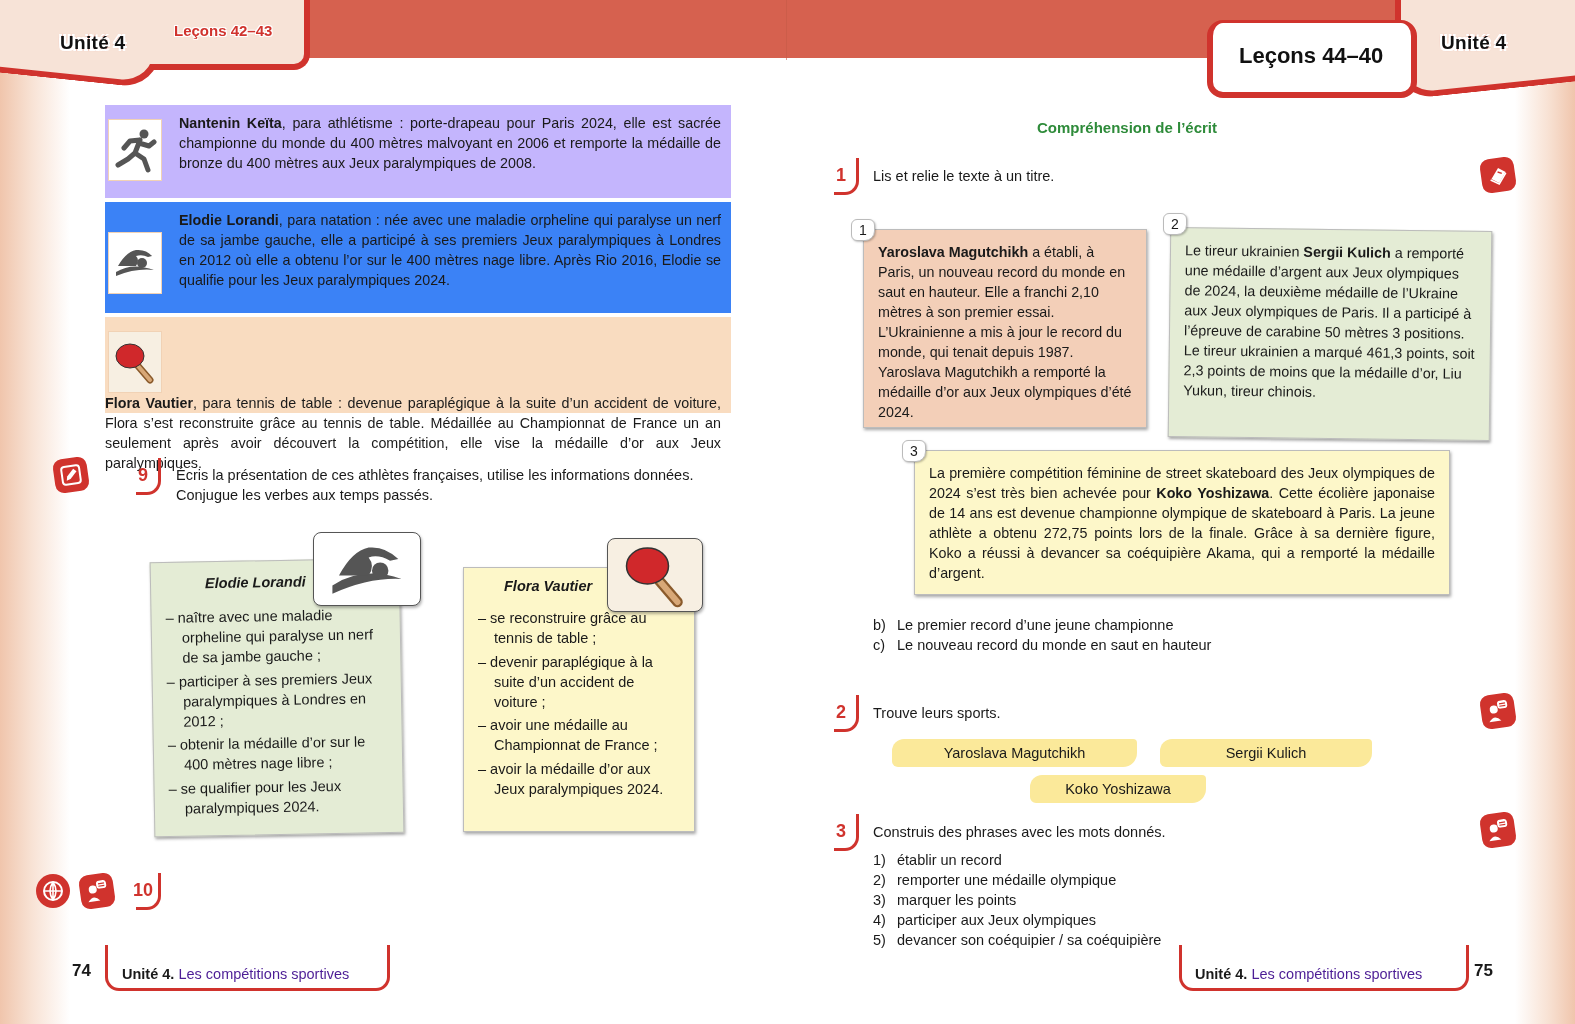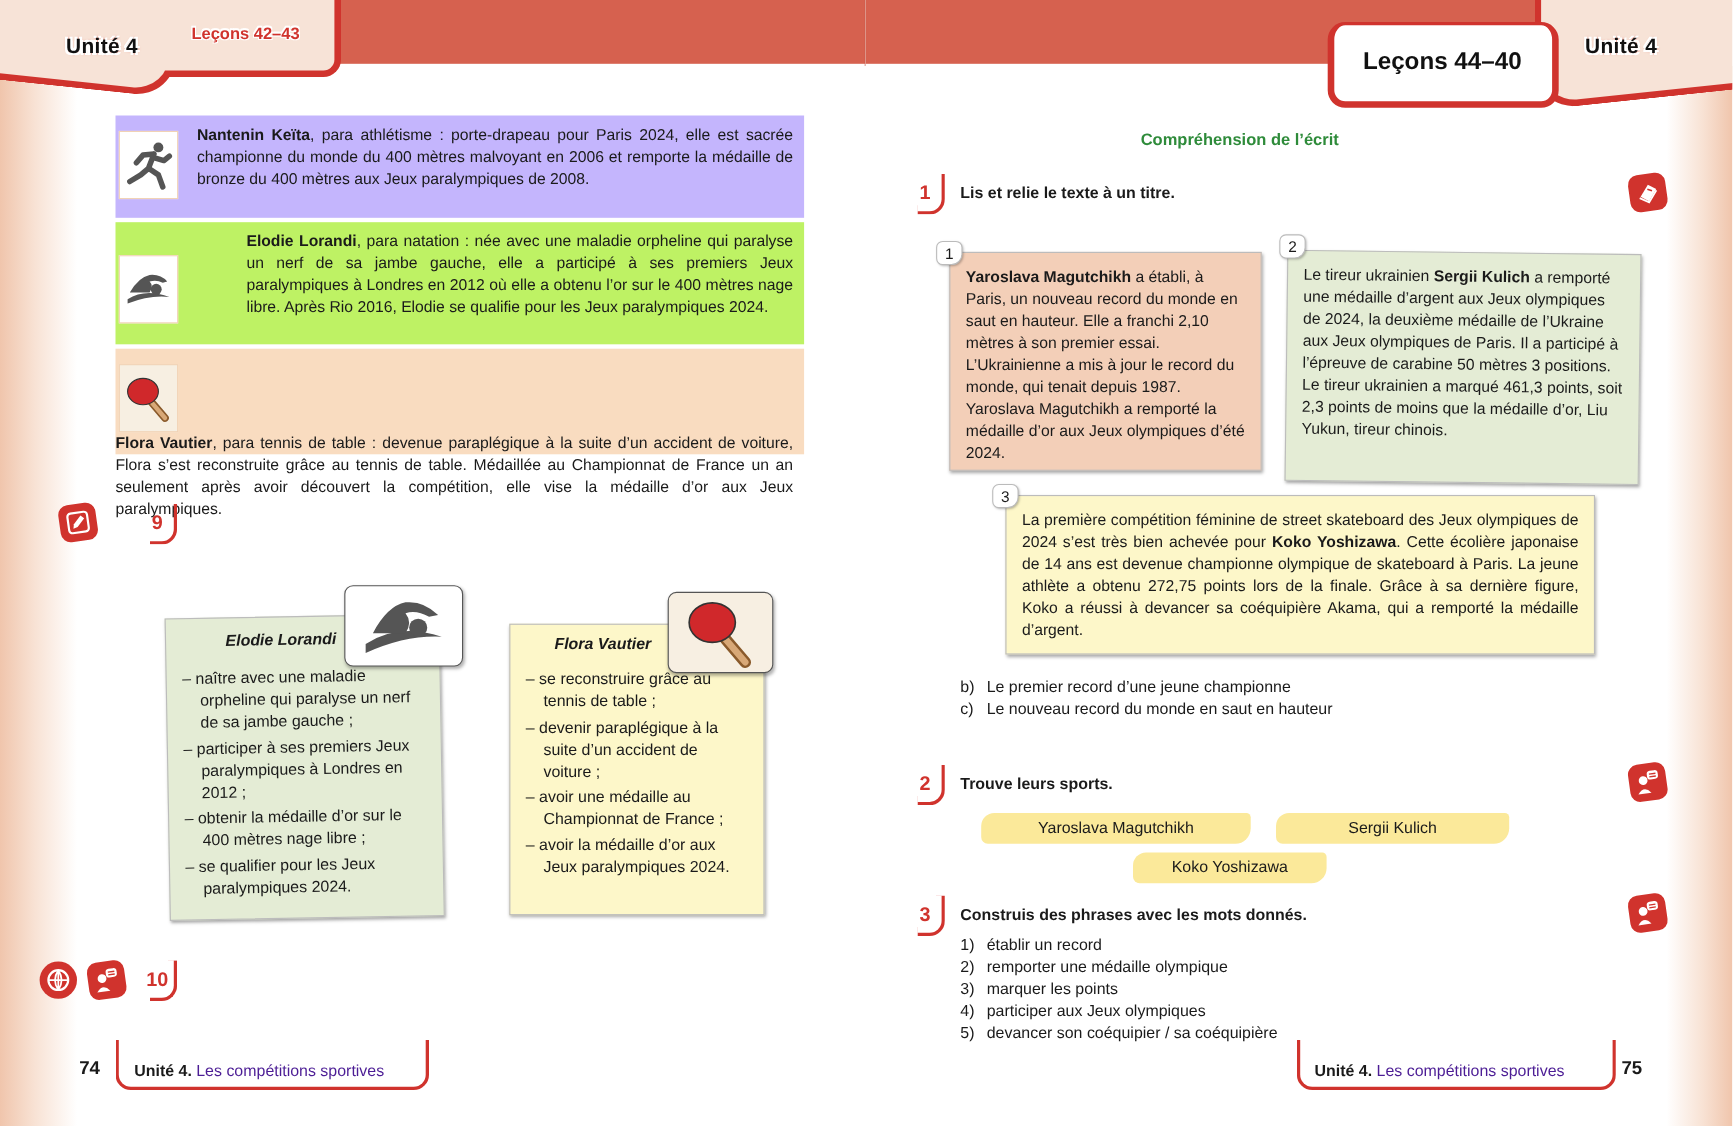--- a/index.html
+++ b/index.html
@@ -39,29 +39,29 @@
     background: #fff; border: 6px solid #d0332d; border-radius: 16px; border-top-width: 3px; }
   .lessons-label-right { position: absolute; left: 452px; top: 43px; font-weight: 900; font-size: 22px; color: #111; }
 
   
   .info-block { position: absolute; left: 105px; width: 626px; display: flex; padding: 8px 10px 8px 0; }
   .info-block .pic { width: 54px; height: 62px; margin: 6px 17px 0 3px; background: #fff; border: 1px solid #f1d2b5;
     display: flex; align-items: center; justify-content: center; flex-shrink: 0; }
   .info-block p { font-size: 14.3px; line-height: 20px; text-align: justify; flex: 1; }
   .info-block b { font-weight: 700; }
   .b-yellow { background: #c4b5fd; }
-  .b-purple { background: #bef264; gap: 45px; }
+  .b-purple { background: #3b82f6; }
   .b-peach { background: #f9dcc0; }
 
   
   .ex-num { position: absolute; width: 36px; height: 34px; color: #d0332d; font-weight: 900; font-size: 18px;
     display: flex; align-items: center; justify-content: center; }
   .ex-num::after { content: ""; position: absolute; right: 0; top: 0; width: 22px; height: 34px;
     border-right: 3px solid #d0332d; border-bottom: 3px solid #d0332d; border-radius: 0 0 14px 0; }
-  .ex-text { position: absolute; font-weight: 700; font-size: 14.5px; line-height: 20px; }
+  .ex-text { position: absolute; font-weight: 400; font-size: 14.5px; line-height: 20px; }
 
   .act-icon { position: absolute; width: 34px; height: 34px; background: #d0332d; border-radius: 9px;
     display: flex; align-items: center; justify-content: center; transform: rotate(-8deg); }
 
   
   .card { position: absolute; box-shadow: 1px 2px 3px rgba(0,0,0,.35); border: 1px solid #bcbcbc; }
   .card-green { background: #e4ecd5; }
   .card-yellow { background: #fdf7c9; }
   .card-title { font-style: italic; font-weight: 700; font-size: 14.5px; }
   .card ul { list-style: none; }
@@ -130,20 +130,21 @@
     <p><b>Flora Vautier</b><span>, para tennis de table : devenue paraplégique à la suite d’un accident de voiture, Flora s’est reconstruite grâce au tennis de table. Médaillée au Championnat de France un an seulement après avoir découvert la compétition, elle vise la médaille d’or aux Jeux paralympiques.</span></p>
   </div>
 
   <div class="act-icon" style="left:54px;top:458px;">
     <svg width="22" height="22" viewBox="0 0 22 22">
         <rect x="2" y="2" width="18" height="18" rx="3" fill="none" stroke="#fff" stroke-width="2"></rect>
         <path d="M6 16 L7 12 L14 5 L17 8 L10 15 Z" fill="#fff"></path>
       </svg>
   </div>
   <div class="ex-num" style="left:125px;top:458px;">9</div>
+  <div class="ex-text" style="left:176px;top:465px;width:560px;">Écris la présentation de ces athlètes françaises, utilise les informations données. Conjugue les verbes aux temps passés.</div>
 
   <div class="card card-green" style="left:152px;top:560px;width:250px;height:275px;transform:rotate(-1deg);padding:10px 14px;">
     <div class="card-title" style="margin:3px 0 16px 40px;">Elodie Lorandi</div>
     <ul>
       <li>naître avec une maladie orpheline qui paralyse un nerf de sa jambe gauche ;</li>
       <li>participer à ses premiers Jeux paralympiques à Londres en 2012 ;</li>
       <li>obtenir la médaille d’or sur le 400 mètres nage libre ;</li>
       <li>se qualifier pour les Jeux paralympiques 2024.</li>
     </ul>
   </div>

